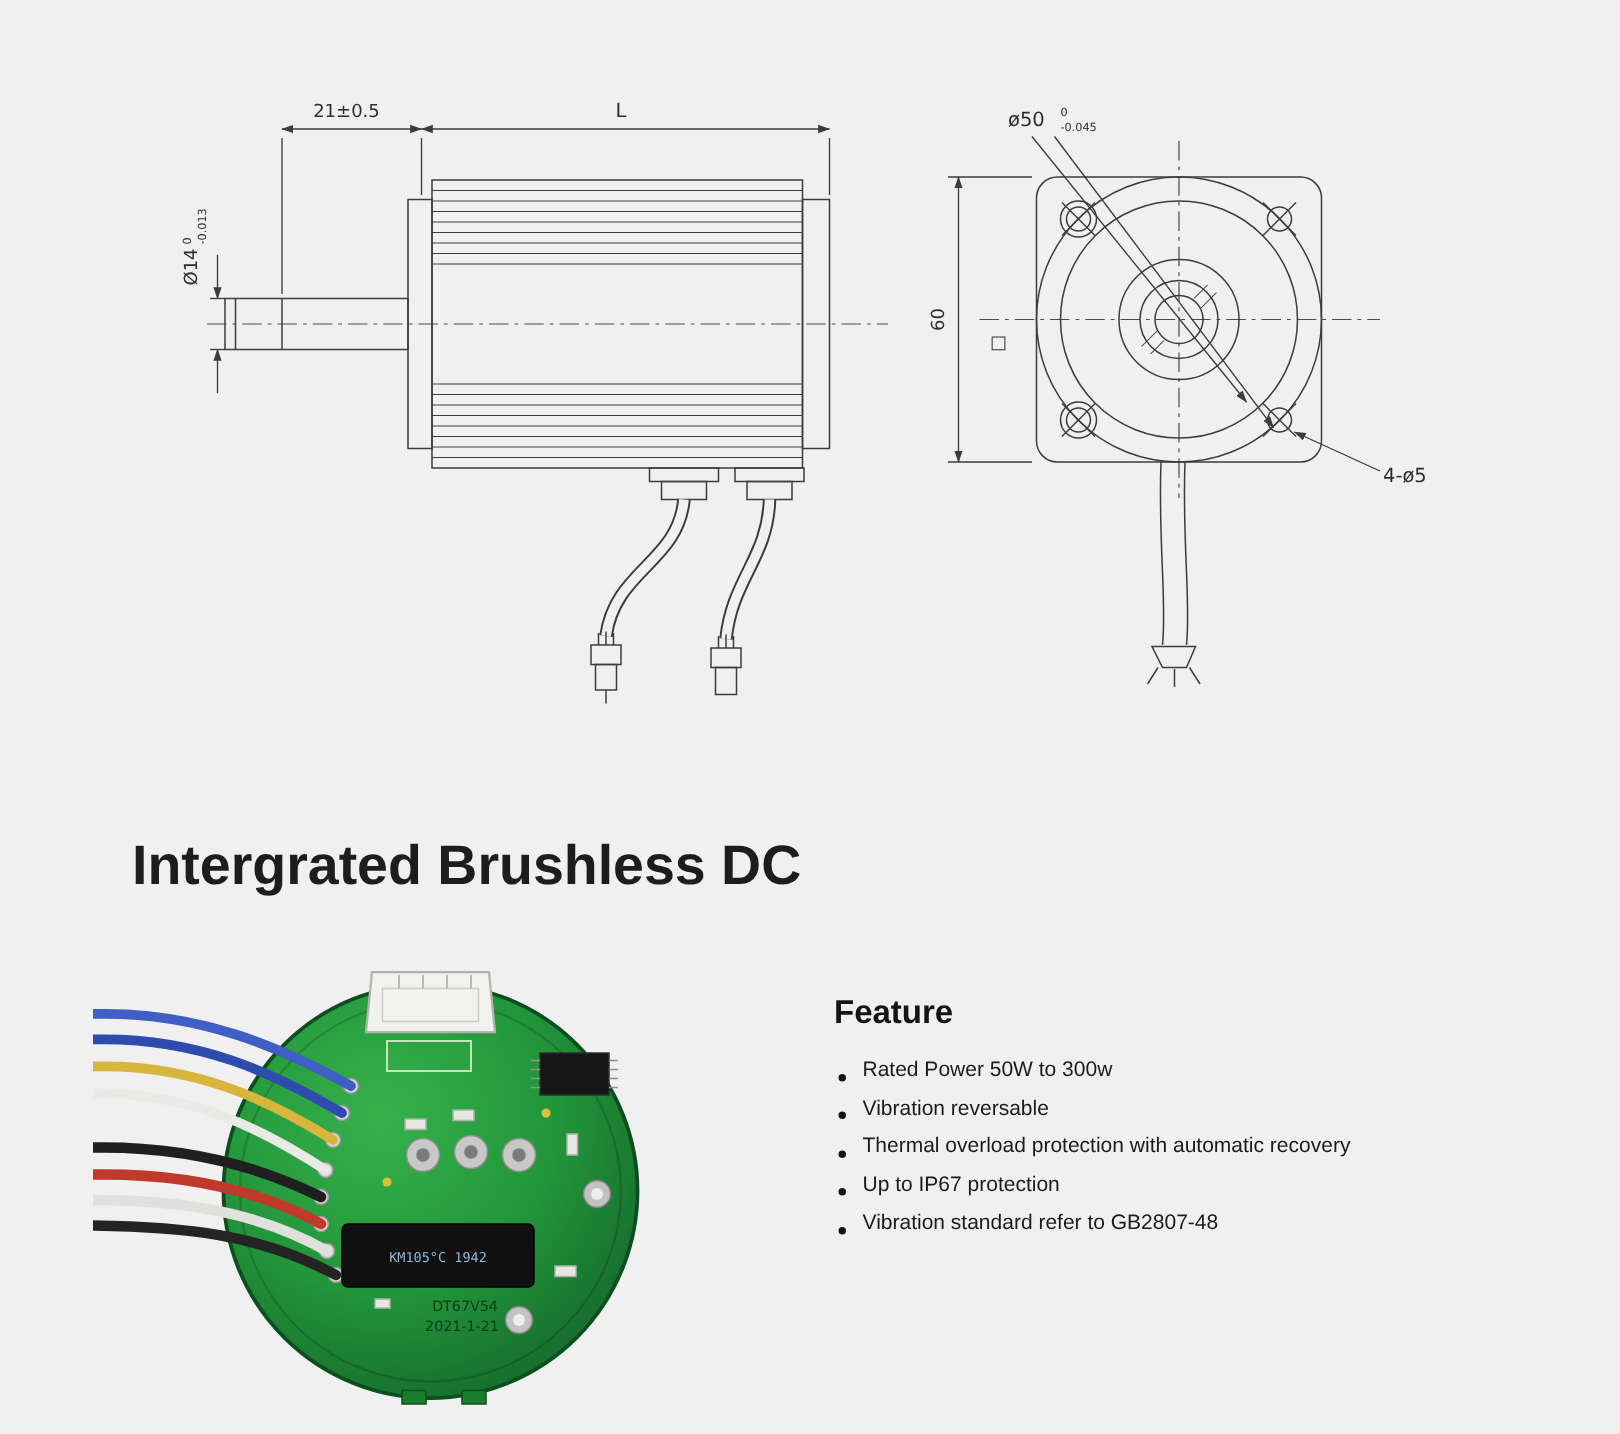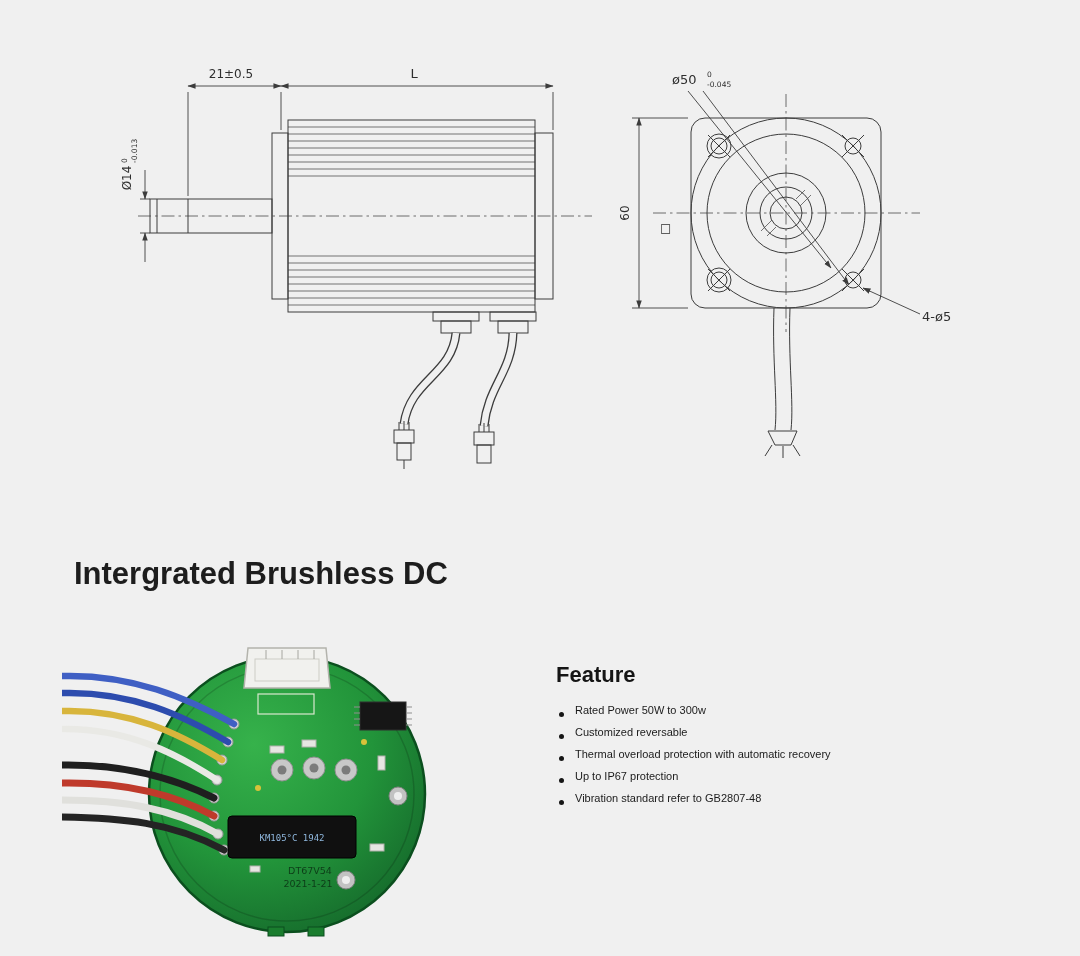--- a/index.html
+++ b/index.html
@@ -7,28 +7,28 @@
   .drawing{position:absolute;left:0;top:0;}
   .ln{stroke:#3c3c3c;stroke-width:1;fill:none;}
   .lnt{stroke:#3c3c3c;stroke-width:0.7;fill:none;}
   .cl{stroke:#4a4a4a;stroke-width:0.8;fill:none;stroke-dasharray:13 4 2.5 4;}
   .dimln{stroke:#3c3c3c;stroke-width:0.9;fill:none;}
   .dim{font-family:"DejaVu Sans",sans-serif;font-size:12px;fill:#2e2e2e;}
   .dimL{font-family:"DejaVu Sans",sans-serif;font-size:13px;fill:#2e2e2e;}
   .tol{font-family:"DejaVu Sans",sans-serif;font-size:7.5px;fill:#2e2e2e;}
   .cbl-out{stroke:#3c3c3c;stroke-width:9;fill:none;}
   .cbl-in{stroke:#f0f0f0;stroke-width:6.4;fill:none;}
-  .title{position:absolute;left:74px;top:556px;margin:0;font-size:31px;font-weight:700;color:#1d1d1d;}
+  .title{position:absolute;left:88px;top:556px;margin:0;font-size:37px;font-weight:700;color:#1d1d1d;}
   .pcb{position:absolute;left:62px;top:638px;}
   .mono{font-family:"DejaVu Sans Mono",monospace;}
   .silk{font-family:"DejaVu Sans",sans-serif;}
   .features{position:absolute;left:556px;top:662px;width:484px;}
   .features h2{margin:0 0 16px 0;font-size:22px;font-weight:700;color:#141414;}
   .features ul{list-style:none;margin:0;padding:0;}
-  .features li{display:flex;align-items:flex-start;margin:0 0 9px 0;font-size:11px;line-height:1.18;color:#1b1b1b;}
+  .features li{display:flex;align-items:flex-end;margin:0 0 9px 0;font-size:14px;line-height:1.18;color:#1b1b1b;}
   .dot{flex:none;width:5px;height:5px;border-radius:50%;background:#151515;margin:8px 11px 0 3px;}
 </style>
 </head>
 <body>
 
 <div class="page">
 
   <svg class="drawing" width="1080" height="520" viewBox="0 0 1080 520">
     <defs>
       <marker id="arr" viewBox="0 0 10 10" refX="9.3" refY="5" markerWidth="9" markerHeight="9" orient="auto-start-reverse">
@@ -298,21 +298,21 @@
 
   <div class="features">
     <h2>Feature</h2>
     <ul>
       <li>
           <span class="dot"></span>
           <span>Rated Power 50W to 300w</span>
         </li>
       <li>
           <span class="dot"></span>
-          <span>Customized reversable</span>
+          <span>Vibration reversable</span>
         </li>
       <li>
           <span class="dot"></span>
           <span>Thermal overload protection with automatic recovery</span>
         </li>
       <li>
           <span class="dot"></span>
           <span>Up to IP67 protection</span>
         </li>
       <li>

